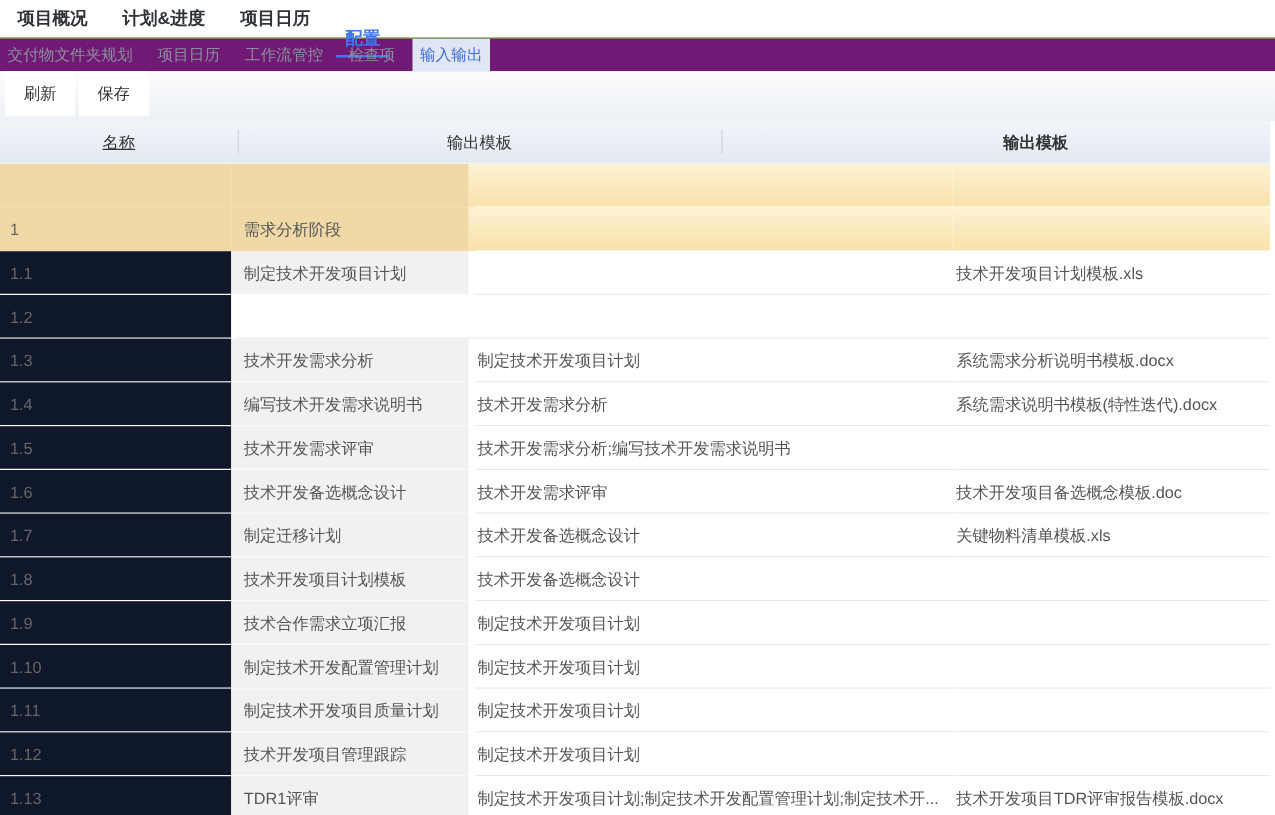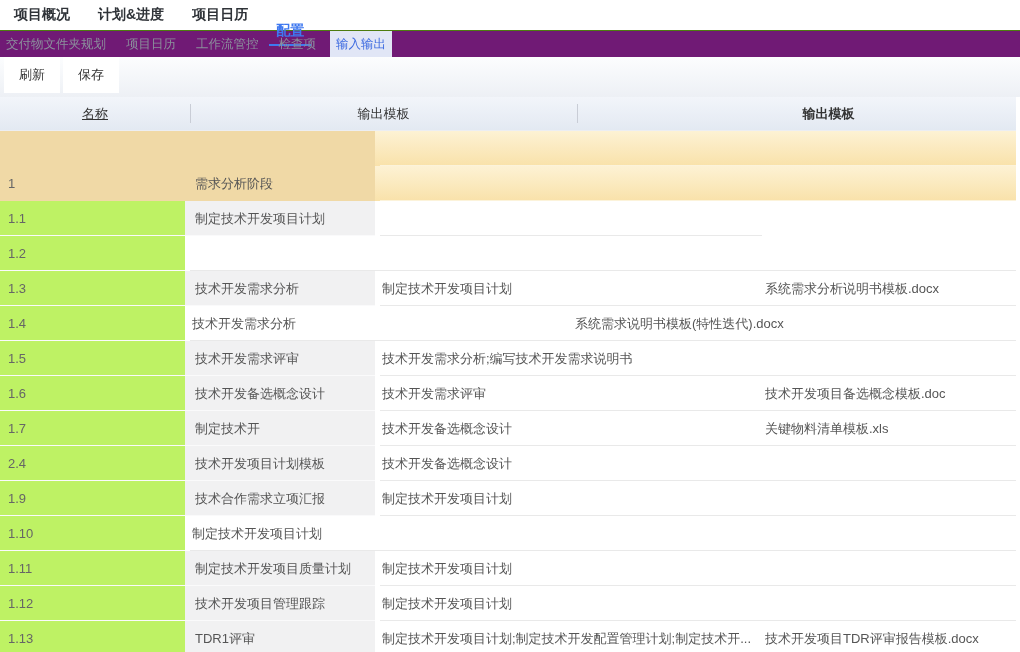--- a/index.html
+++ b/index.html
@@ -33,21 +33,21 @@
     white-space:nowrap; overflow:hidden; }
   .h-wbs   { width:185px; padding-right:14px; }
   .h-name  { width:190px;text-decoration:underline; }
   .h-input { width:387px; }
   .h-output{ flex:1; padding-left:64px;font-weight:bold; }
   .hcell + .hcell::before { content:""; position:absolute; left:0; top:7px; bottom:7px;
     width:1px; background:#c9cdd6; }
 
   .row { height:35px; display:flex; }
   .cell { line-height:35px; font-size:13px; color:#555; white-space:nowrap; overflow:hidden; }
-  .c-wbs   { width:185px; padding-left:8px;  background:#bef264; border-bottom:1px solid #fafafb; color:#666; }
+  .c-wbs   { width:185px; padding-left:8px;  background:#0f172a; border-bottom:1px solid #fafafb; color:#666; }
   .c-name  { width:190px; padding-left:10px; background:#f1f1f2; border-bottom:1px solid #fafafb; }
   .c-gap   { width:5px;   background:#fff; }
   .c-input { width:382px; padding-left:2px;  background:#fff; border-bottom:1px solid #e9e9e9; }
   .c-output{ flex:1;      padding-left:3px;  background:#fff; border-bottom:1px solid #e9e9e9; }
 
   .row.hl .c-wbs, .row.hl .c-name { background:#f0d9a6; border-bottom-color:#f0d9a6; }
   .row.hl .c-gap, .row.hl .c-input, .row.hl .c-output {
     background:linear-gradient(180deg,#fdf2d4,#f9e2ab); }
   .row.hl .c-input, .row.hl .c-output { border-bottom:1px solid #fcf3da; }
 </style>
@@ -95,77 +95,80 @@
           <div class="cell c-name">需求分析阶段</div>
           <div class="cell c-gap"></div>
           <div class="cell c-input"></div>
           <div class="cell c-output"></div>
         </div>
         <div class="row">
           <div class="cell c-wbs">1.1</div>
           <div class="cell c-name">制定技术开发项目计划</div>
           <div class="cell c-gap"></div>
           <div class="cell c-input"></div>
+          <div class="cell c-output">技术开发项目计划模板.xls</div>
         </div>
         <div class="row">
           <div class="cell c-wbs">1.2</div>
           <div class="cell c-gap"></div>
           <div class="cell c-input"></div>
           <div class="cell c-output"></div>
         </div>
         <div class="row">
           <div class="cell c-wbs">1.3</div>
           <div class="cell c-name">技术开发需求分析</div>
           <div class="cell c-gap"></div>
           <div class="cell c-input">制定技术开发项目计划</div>
           <div class="cell c-output">系统需求分析说明书模板.docx</div>
         </div>
         <div class="row">
           <div class="cell c-wbs">1.4</div>
+          <div class="cell c-name">编写技术开发需求说明书</div>
           <div class="cell c-gap"></div>
           <div class="cell c-input">技术开发需求分析</div>
           <div class="cell c-output">系统需求说明书模板(特性迭代).docx</div>
         </div>
         <div class="row">
           <div class="cell c-wbs">1.5</div>
           <div class="cell c-name">技术开发需求评审</div>
           <div class="cell c-gap"></div>
           <div class="cell c-input">技术开发需求分析;编写技术开发需求说明书</div>
           <div class="cell c-output"></div>
         </div>
         <div class="row">
           <div class="cell c-wbs">1.6</div>
           <div class="cell c-name">技术开发备选概念设计</div>
           <div class="cell c-gap"></div>
           <div class="cell c-input">技术开发需求评审</div>
           <div class="cell c-output">技术开发项目备选概念模板.doc</div>
         </div>
         <div class="row">
           <div class="cell c-wbs">1.7</div>
-          <div class="cell c-name">制定技术开</div>
+          <div class="cell c-name">制定迁移计划</div>
           <div class="cell c-gap"></div>
           <div class="cell c-input">技术开发备选概念设计</div>
           <div class="cell c-output">关键物料清单模板.xls</div>
         </div>
         <div class="row">
-          <div class="cell c-wbs">2.4</div>
+          <div class="cell c-wbs">1.8</div>
           <div class="cell c-name">技术开发项目计划模板</div>
           <div class="cell c-gap"></div>
           <div class="cell c-input">技术开发备选概念设计</div>
           <div class="cell c-output"></div>
         </div>
         <div class="row">
           <div class="cell c-wbs">1.9</div>
           <div class="cell c-name">技术合作需求立项汇报</div>
           <div class="cell c-gap"></div>
           <div class="cell c-input">制定技术开发项目计划</div>
           <div class="cell c-output"></div>
         </div>
         <div class="row">
           <div class="cell c-wbs">1.10</div>
+          <div class="cell c-name">制定技术开发配置管理计划</div>
           <div class="cell c-gap"></div>
           <div class="cell c-input">制定技术开发项目计划</div>
           <div class="cell c-output"></div>
         </div>
         <div class="row">
           <div class="cell c-wbs">1.11</div>
           <div class="cell c-name">制定技术开发项目质量计划</div>
           <div class="cell c-gap"></div>
           <div class="cell c-input">制定技术开发项目计划</div>
           <div class="cell c-output"></div>

